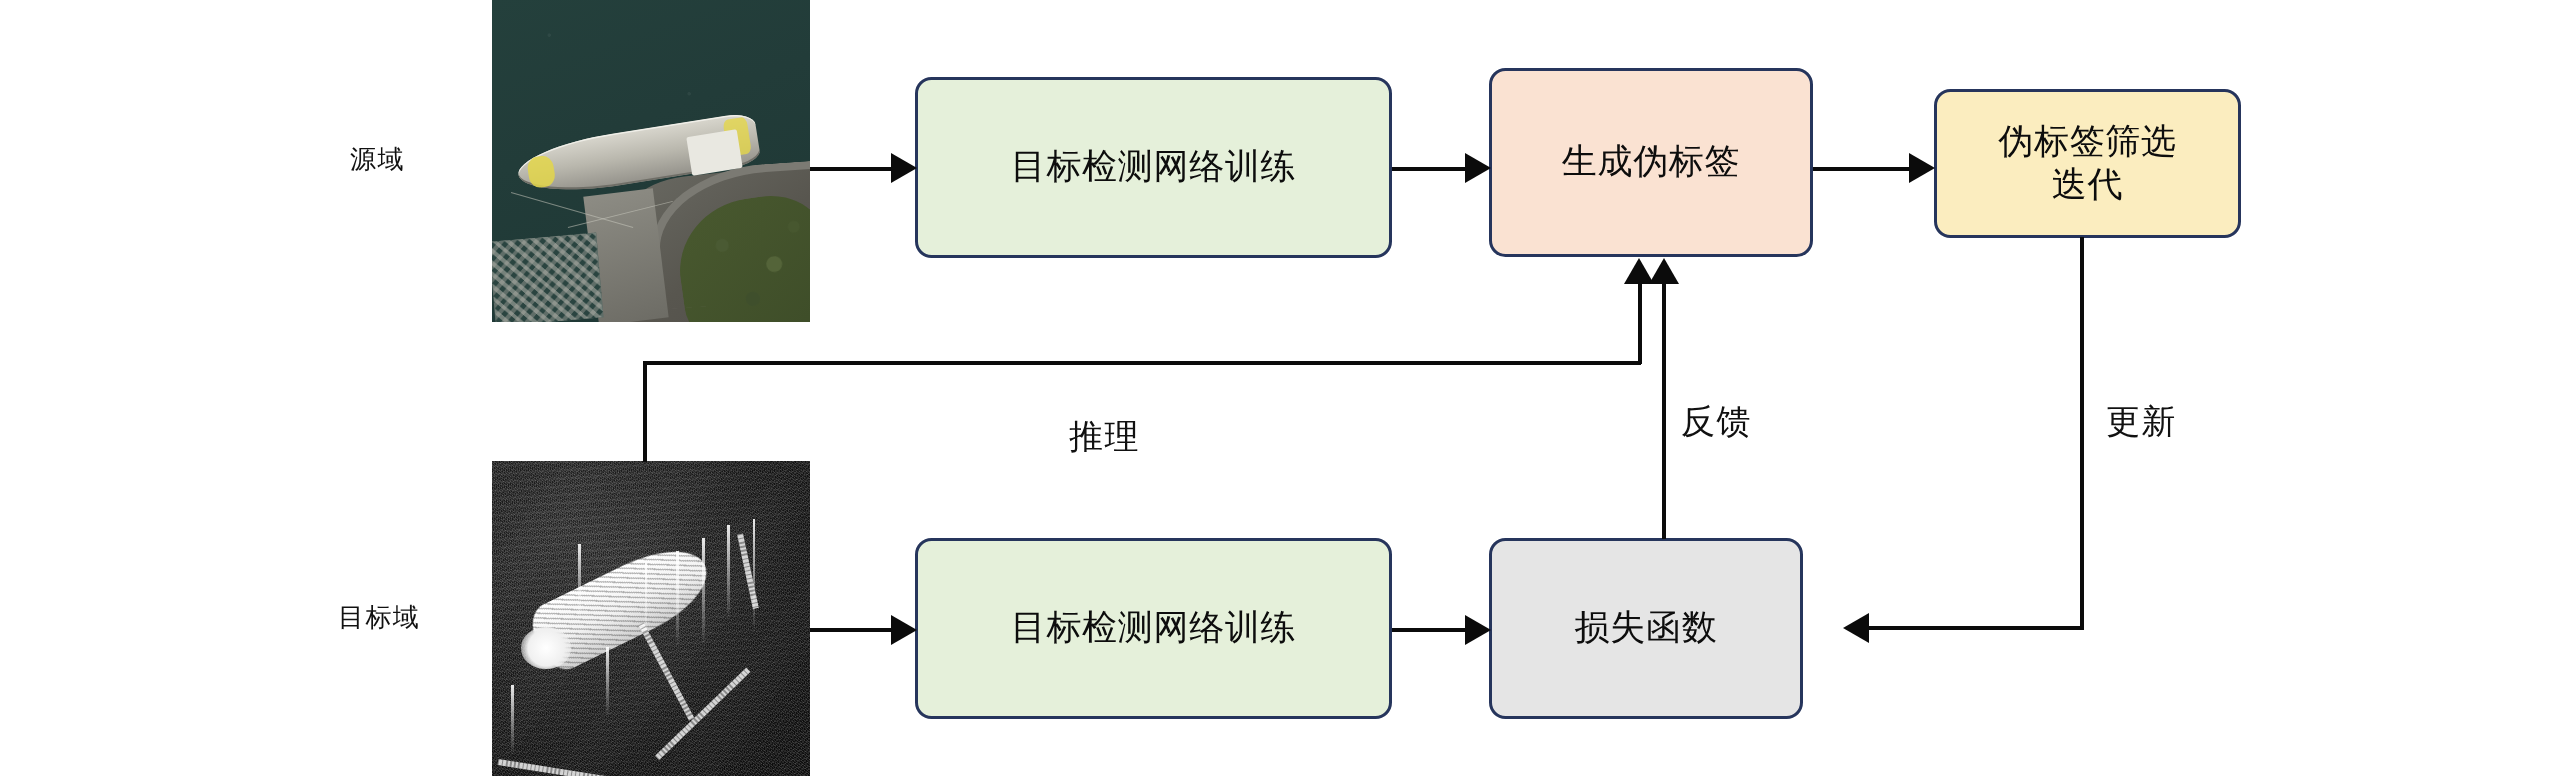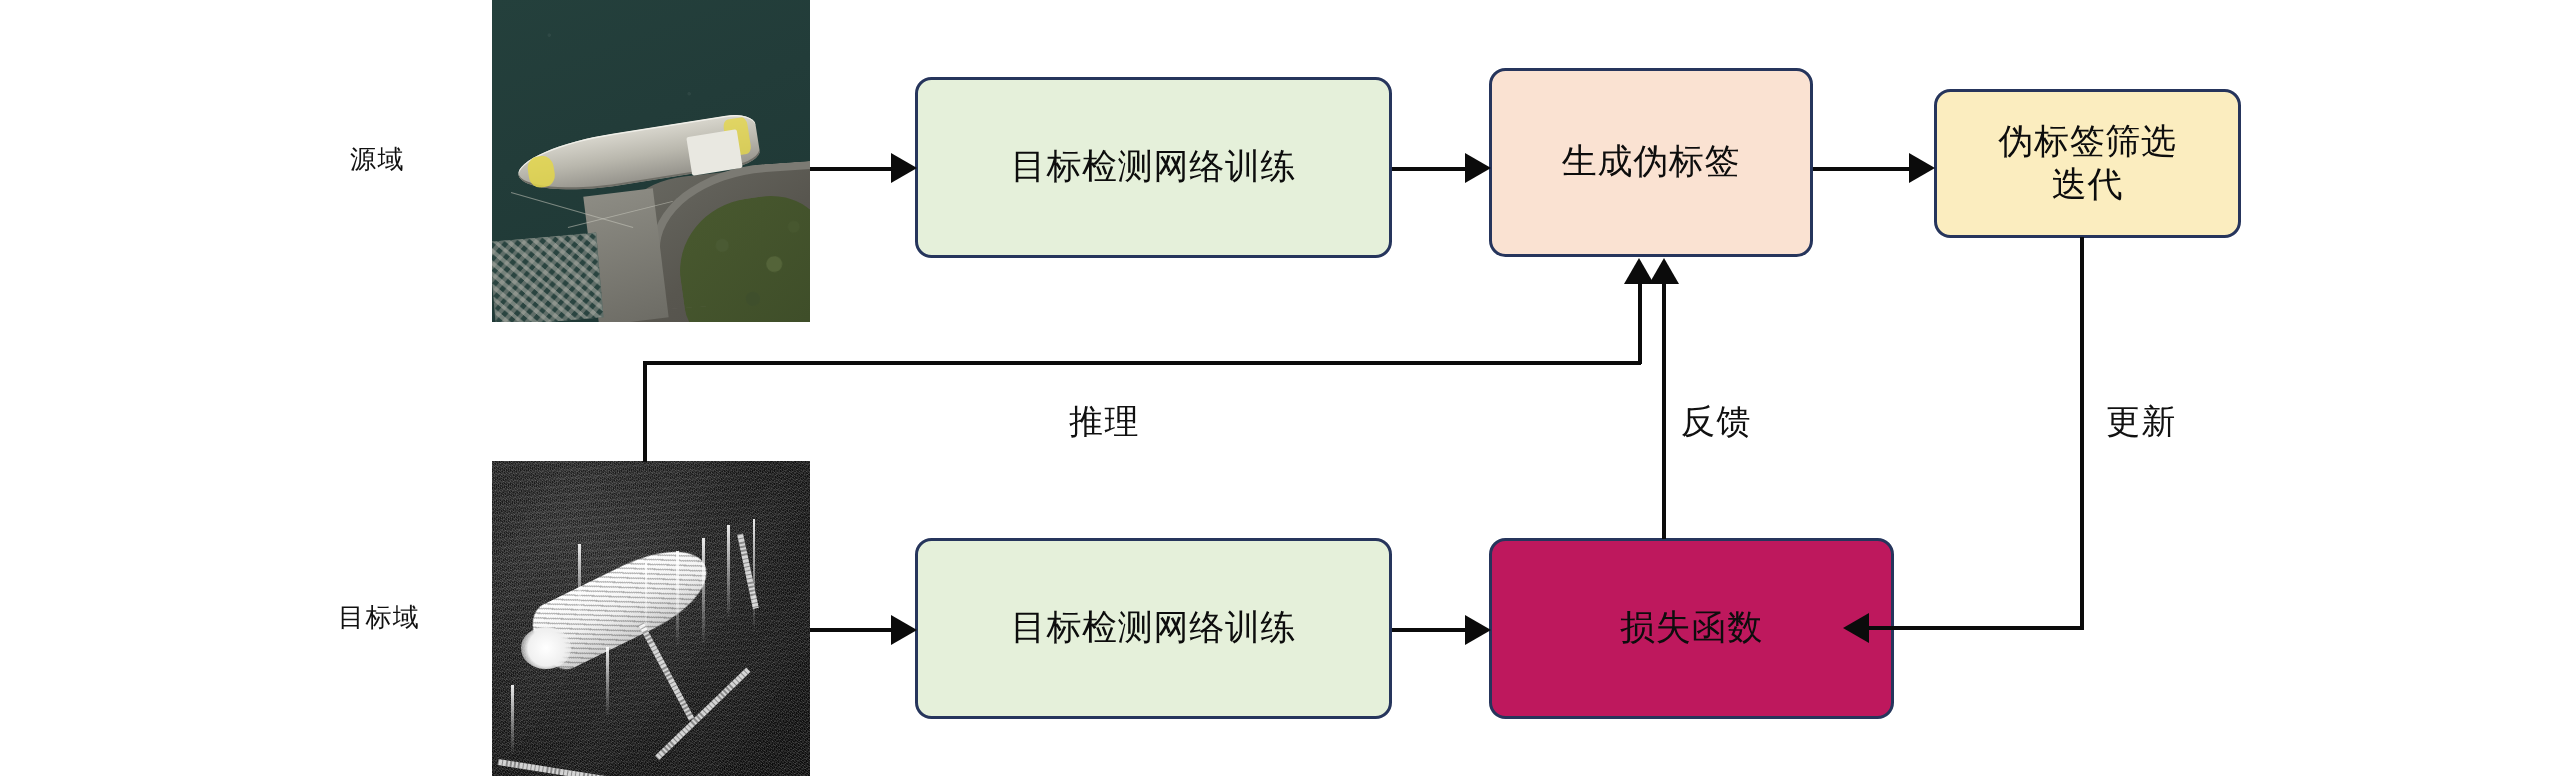--- a/index.html
+++ b/index.html
@@ -194,21 +194,21 @@
     color: #0d0d0d;
     font-size: 35px;
     line-height: 1.22;
     letter-spacing: 0.7px;
     font-family: "Liberation Serif", "DejaVu Serif", serif;
   }
   #node-src-train { left: 915px; top: 77px; width: 477px; height: 181px; background: #e5f0da; }
   #node-pseudo    { left: 1489px; top: 68px; width: 324px; height: 189px; background: #fae2d2; }
   #node-filter    { left: 1934px; top: 89px; width: 307px; height: 149px; background: #fbedbf; }
   #node-tgt-train { left: 915px; top: 538px; width: 477px; height: 181px; background: #e5f0da; }
-  #node-loss      { left: 1489px; top: 538px; width: 405px; height: 181px; background: #be185d; text-align: center; }
+  #node-loss      { left: 1489px; top: 538px; width: 314px; height: 181px; background: #e5e5e5; text-align: center; }
 
   
   .hline, .vline {
     position: absolute;
     background: #0b0b0b;
   }
   .hline { height: 4.1px; }
   .vline { width: 4.1px; }
 
   .arrow {
@@ -233,21 +233,21 @@
 
   
   .edge-label {
     position: absolute;
     color: #111111;
     font-size: 34px;
     letter-spacing: 1.4px;
     white-space: nowrap;
     font-family: "Liberation Serif", "DejaVu Serif", serif;
   }
-  #edge-inference { left: 1069px; top: 399px; }
+  #edge-inference { left: 1069px; top: 414px; }
   #edge-feedback  { left: 1681px; top: 399px; }
   #edge-update    { left: 2106px; top: 399px; }
 </style>
 </head>
 <body>
 
 <div id="canvas">
 
   <div class="domain-label" id="label-source">源域</div>
 

